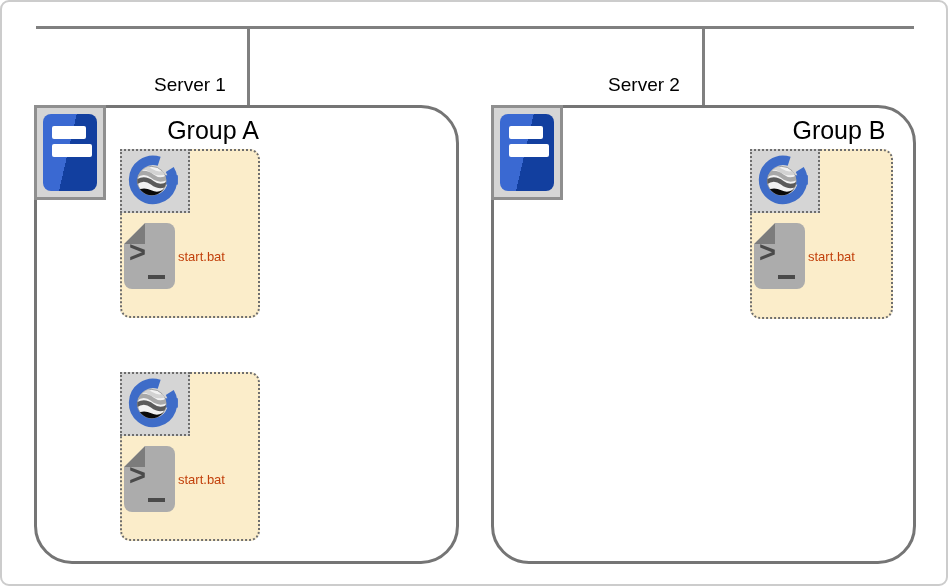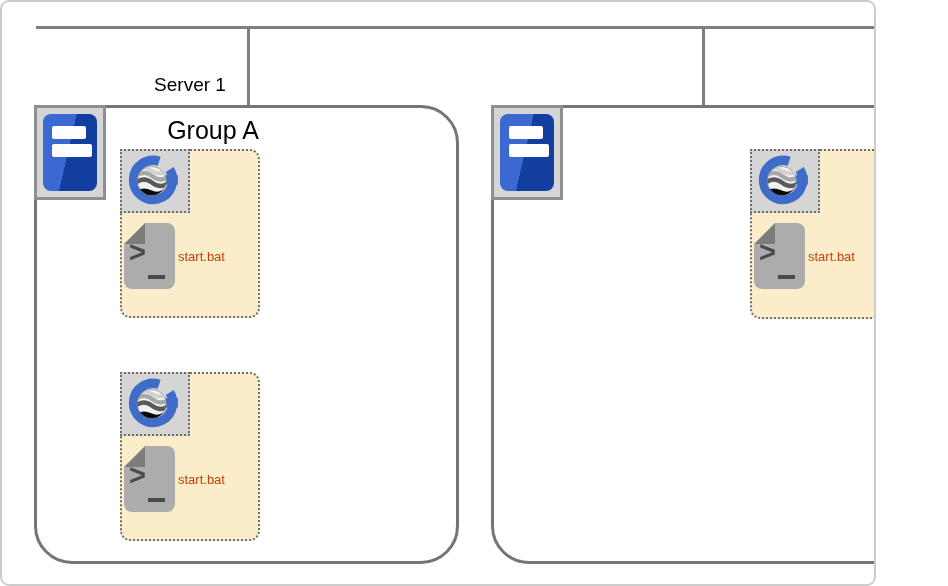--- a/index.html
+++ b/index.html
@@ -13,21 +13,21 @@
     --server-blue-dark: #123F9F;
     --geoserver-blue: #3E6CC8;
     --doc-grey: #ACACAC;
     --doc-fold: #7C7C7C;
     --doc-glyph: #4A4A4A;
     --canvas-border: #CCCCCC;
   }
   html,body{margin:0;padding:0;background:#fff;}
   body{font-family:"Liberation Sans", sans-serif;}
   .canvas{
-    position:relative; width:876px; height:586px; box-sizing:border-box;
+    position:relative; width:948px; height:586px; box-sizing:border-box;
     background:#fff; border:2px solid var(--canvas-border); border-radius:9px;
     overflow:hidden;
   }
   .abs{position:absolute;}
   
   .bus{left:34px; top:24px; width:878px; height:3px; background:var(--line);}
   .drop{width:3px; height:78px; top:26px; background:var(--line);}
   .drop-1{left:245px;}
   .drop-2{left:700px;}
   
@@ -93,20 +93,21 @@
 </head>
 <body>
 
 <div class="canvas">
 
   <div class="abs bus"></div>
   <div class="abs drop drop-1"></div>
   <div class="abs drop drop-2"></div>
 
   <div class="abs server-label server-label-1">Server 1</div>
+  <div class="abs server-label server-label-2">Server 2</div>
 
   <div class="abs server-box server-box-1">
     <div class="abs server-icon">
       <div class="server-chassis">
         <div class="server-slot server-slot-1"></div>
         <div class="server-slot server-slot-2"></div>
       </div>
     </div>
 
     <div class="abs group-label" style="left:121px; top:11px;">Group A</div>
@@ -172,20 +173,21 @@
   </div>
 
   <div class="abs server-box server-box-2">
     <div class="abs server-icon">
       <div class="server-chassis">
         <div class="server-slot server-slot-1"></div>
         <div class="server-slot server-slot-2"></div>
       </div>
     </div>
 
+    <div class="abs group-label" style="left:290px; top:11px;">Group B</div>
     <div class="abs group-box" style="left:256px; top:41px; width:143px; height:170px;">
       <div class="abs gs-cell">
         <span class="gs-logo-slot"><svg width="60" height="56" viewBox="0 0 64 60">
     <defs>
       <clipPath id="gs-globe-clip-2">
                   <circle cx="28.5" cy="32" r="15.5"></circle>
                 </clipPath>
     </defs>
     <path d="M 47.8 19.9 A 21 21 0 1 1 36.5 11.0" fill="none" stroke="#3E6CC8" stroke-width="10"></path>
     <rect x="36.5" y="26" width="20" height="10" fill="#3E6CC8"></rect>

